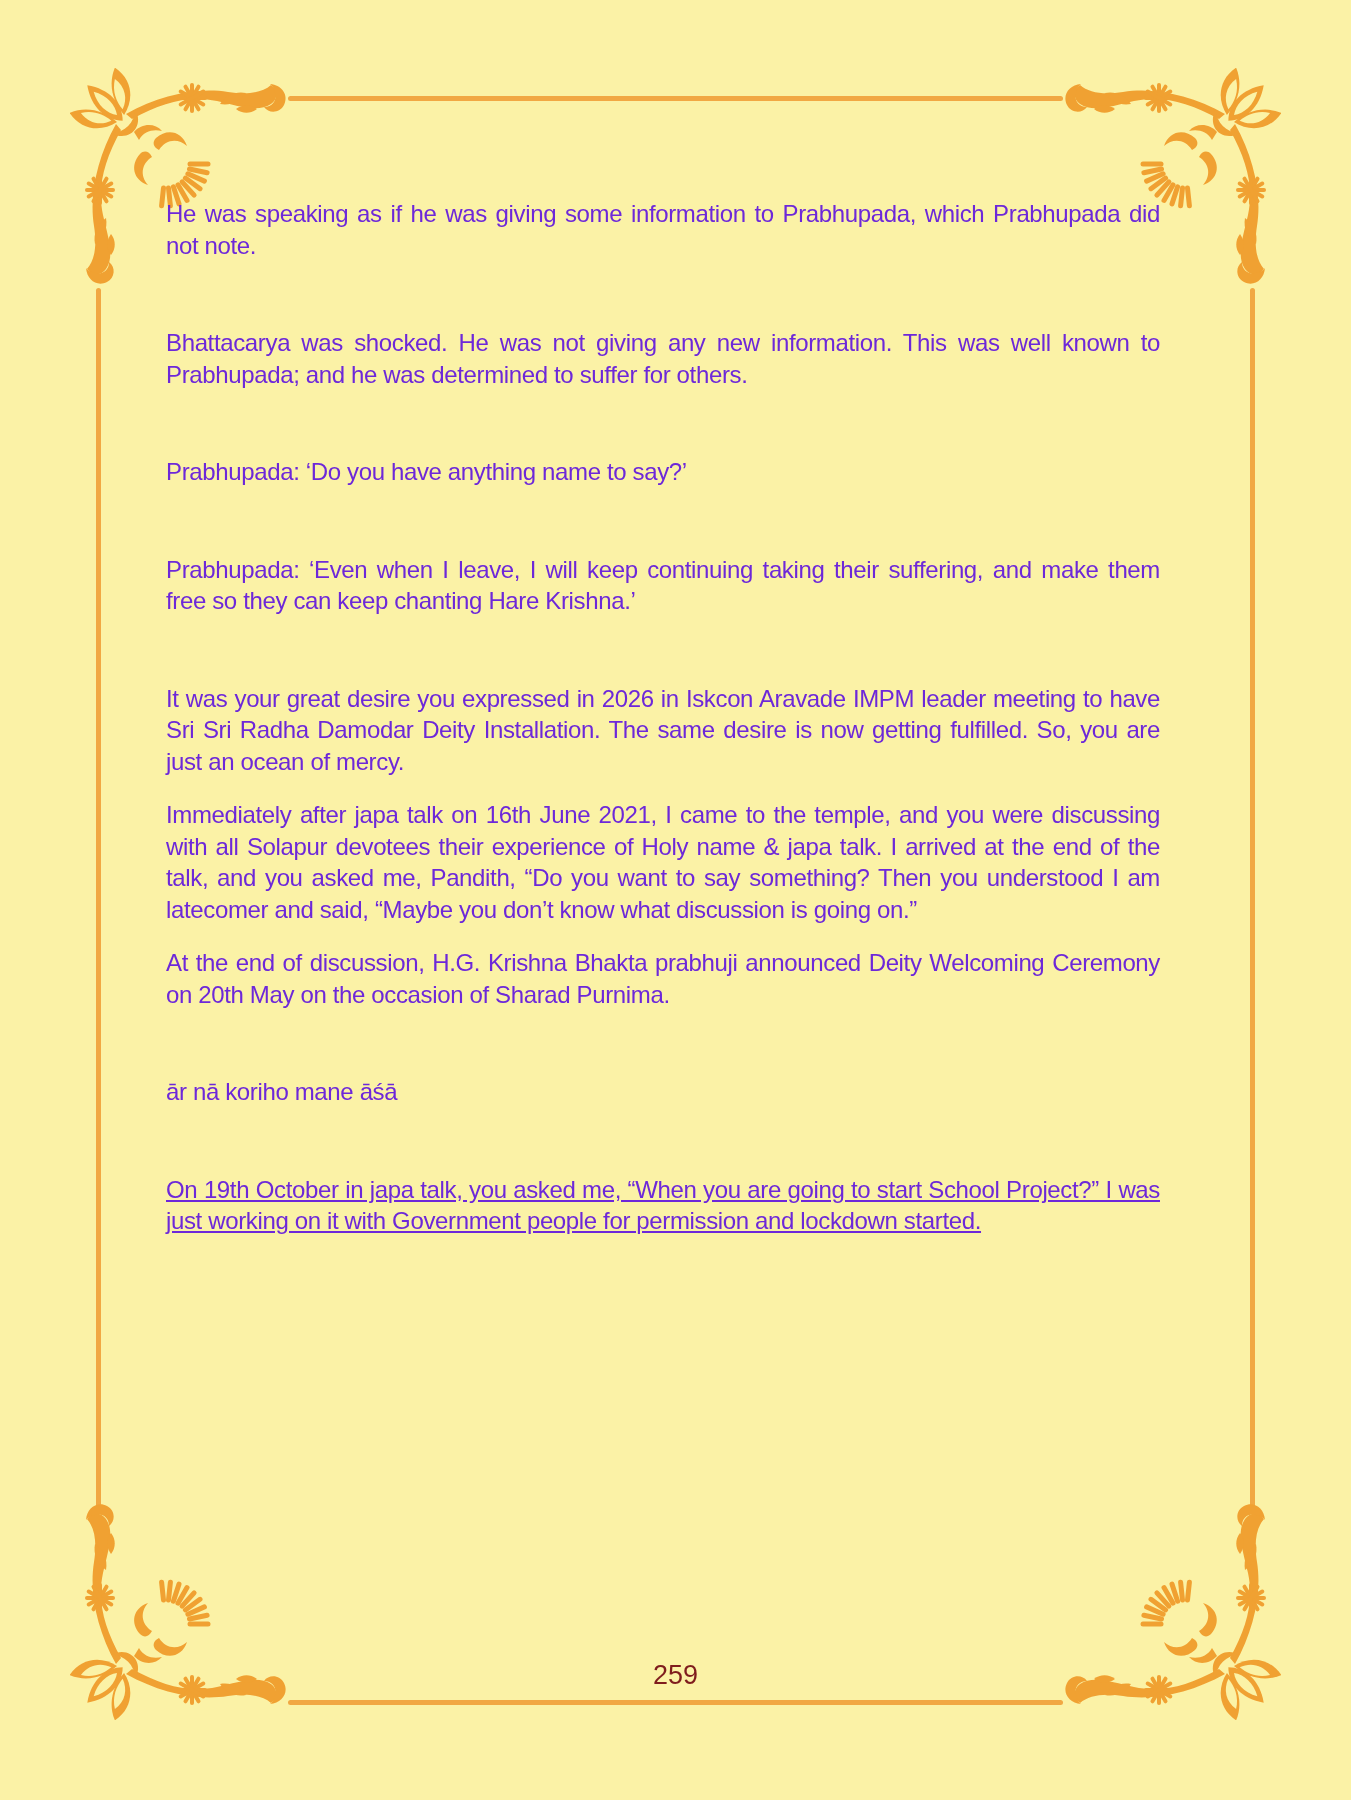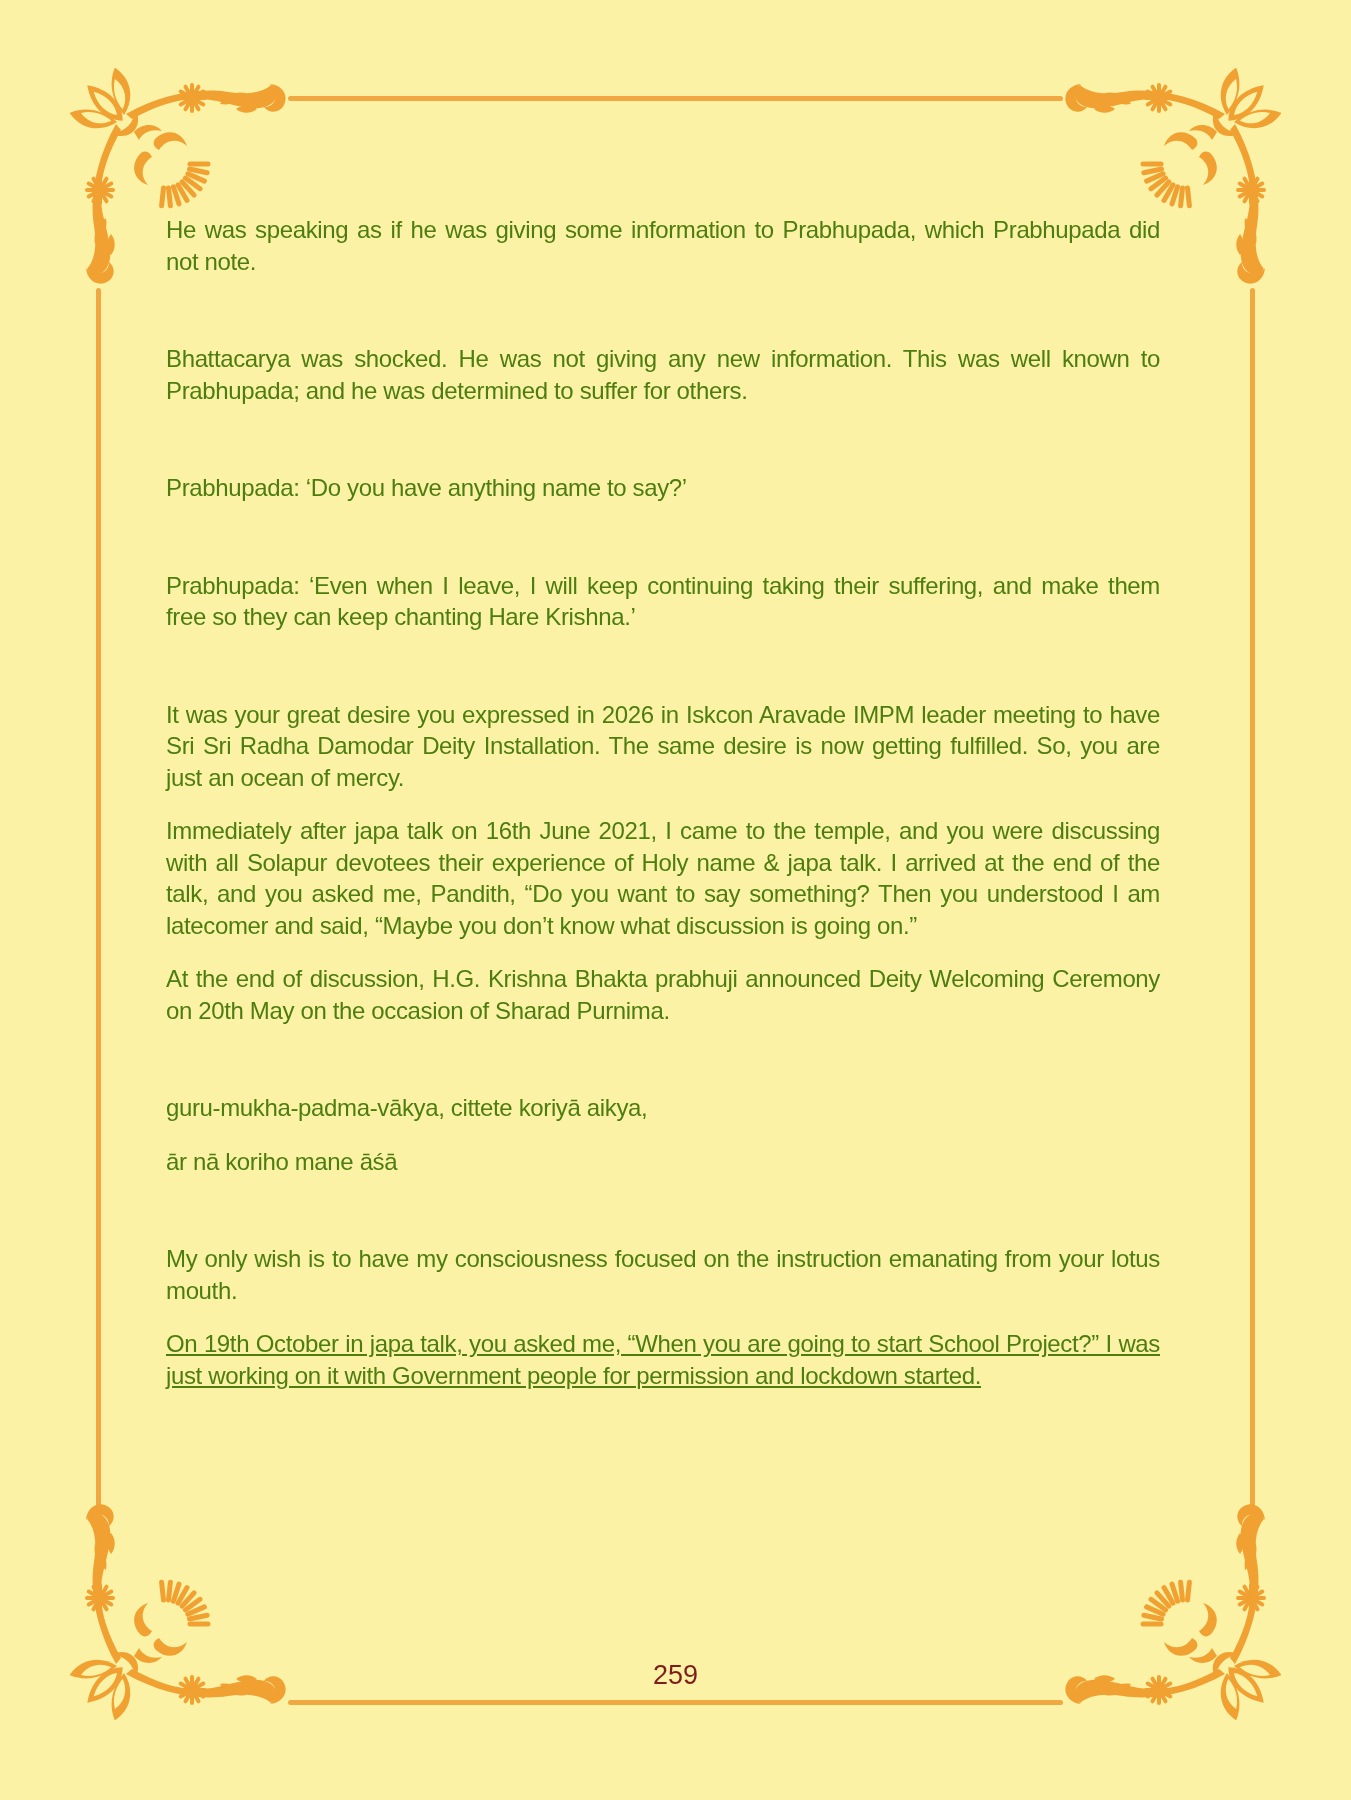--- a/index.html
+++ b/index.html
@@ -35,25 +35,24 @@
   .corner.tl { left: 70px;  top: 68px; }
   .corner.tr { right: 70px; top: 68px; transform: scaleX(-1); }
   .corner.bl { left: 70px;  bottom: 80px; transform: scaleY(-1); }
   .corner.br { right: 70px; bottom: 80px; transform: scale(-1,-1); }
 
   .content {
     position: absolute;
     top: 198px;
     left: 166px;
     width: 994px;
-    color: #4d7c0f;
+    color: #6d28d9;
     font-size: 24px;
     line-height: 31.5px;
     letter-spacing: -0.015em;
-    margin-top: 16px;
   }
   .content p {
     margin: 0 0 22px 0;
     text-align: justify;
   }
   .content p.big { margin-bottom: 66px; }
   .content p.verse { text-align: left; }
   .content p:last-child { margin-bottom: 0; text-decoration: underline; }
 
   .page-number {
@@ -162,21 +161,19 @@
   </div>
 
   <div class="content">
     <p class="big">He was speaking as if he was giving some information to Prabhupada, which Prabhupada did not note.</p>
     <p class="big">Bhattacarya was shocked. He was not giving any new information. This was well known to Prabhupada; and he was determined to suffer for others.</p>
     <p class="big">Prabhupada: ‘Do you have anything name to say?’</p>
     <p class="big">Prabhupada: ‘Even when I leave, I will keep continuing taking their suffering, and make them free so they can keep chanting Hare Krishna.’</p>
     <p>It was your great desire you expressed in 2026 in Iskcon Aravade IMPM leader meeting to have Sri Sri Radha Damodar Deity Installation. The same desire is now getting fulfilled. So, you are just an ocean of mercy.</p>
     <p>Immediately after japa talk on 16th June 2021, I came to the temple, and you were discussing with all Solapur devotees their experience of Holy name &amp; japa talk. I arrived at the end of the talk, and you asked me, Pandith, “Do you want to say something? Then you understood I am latecomer and said, “Maybe you don’t know what discussion is going on.”</p>
     <p class="big">At the end of discussion, H.G. Krishna Bhakta prabhuji announced Deity Welcoming Ceremony on 20th May on the occasion of Sharad Purnima.</p>
-    <p class="verse">guru-mukha-padma-vākya, cittete koriyā aikya,</p>
     <p class="verse big">ār nā koriho mane āśā</p>
-    <p>My only wish is to have my consciousness focused on the instruction emanating from your lotus mouth.</p>
     <p>On 19th October in japa talk, you asked me, “When you are going to start School Project?” I was just working on it with Government people for permission and lockdown started.</p>
   </div>
 
   <div class="page-number">259</div>
 
 </div>
 
 </body></html>

